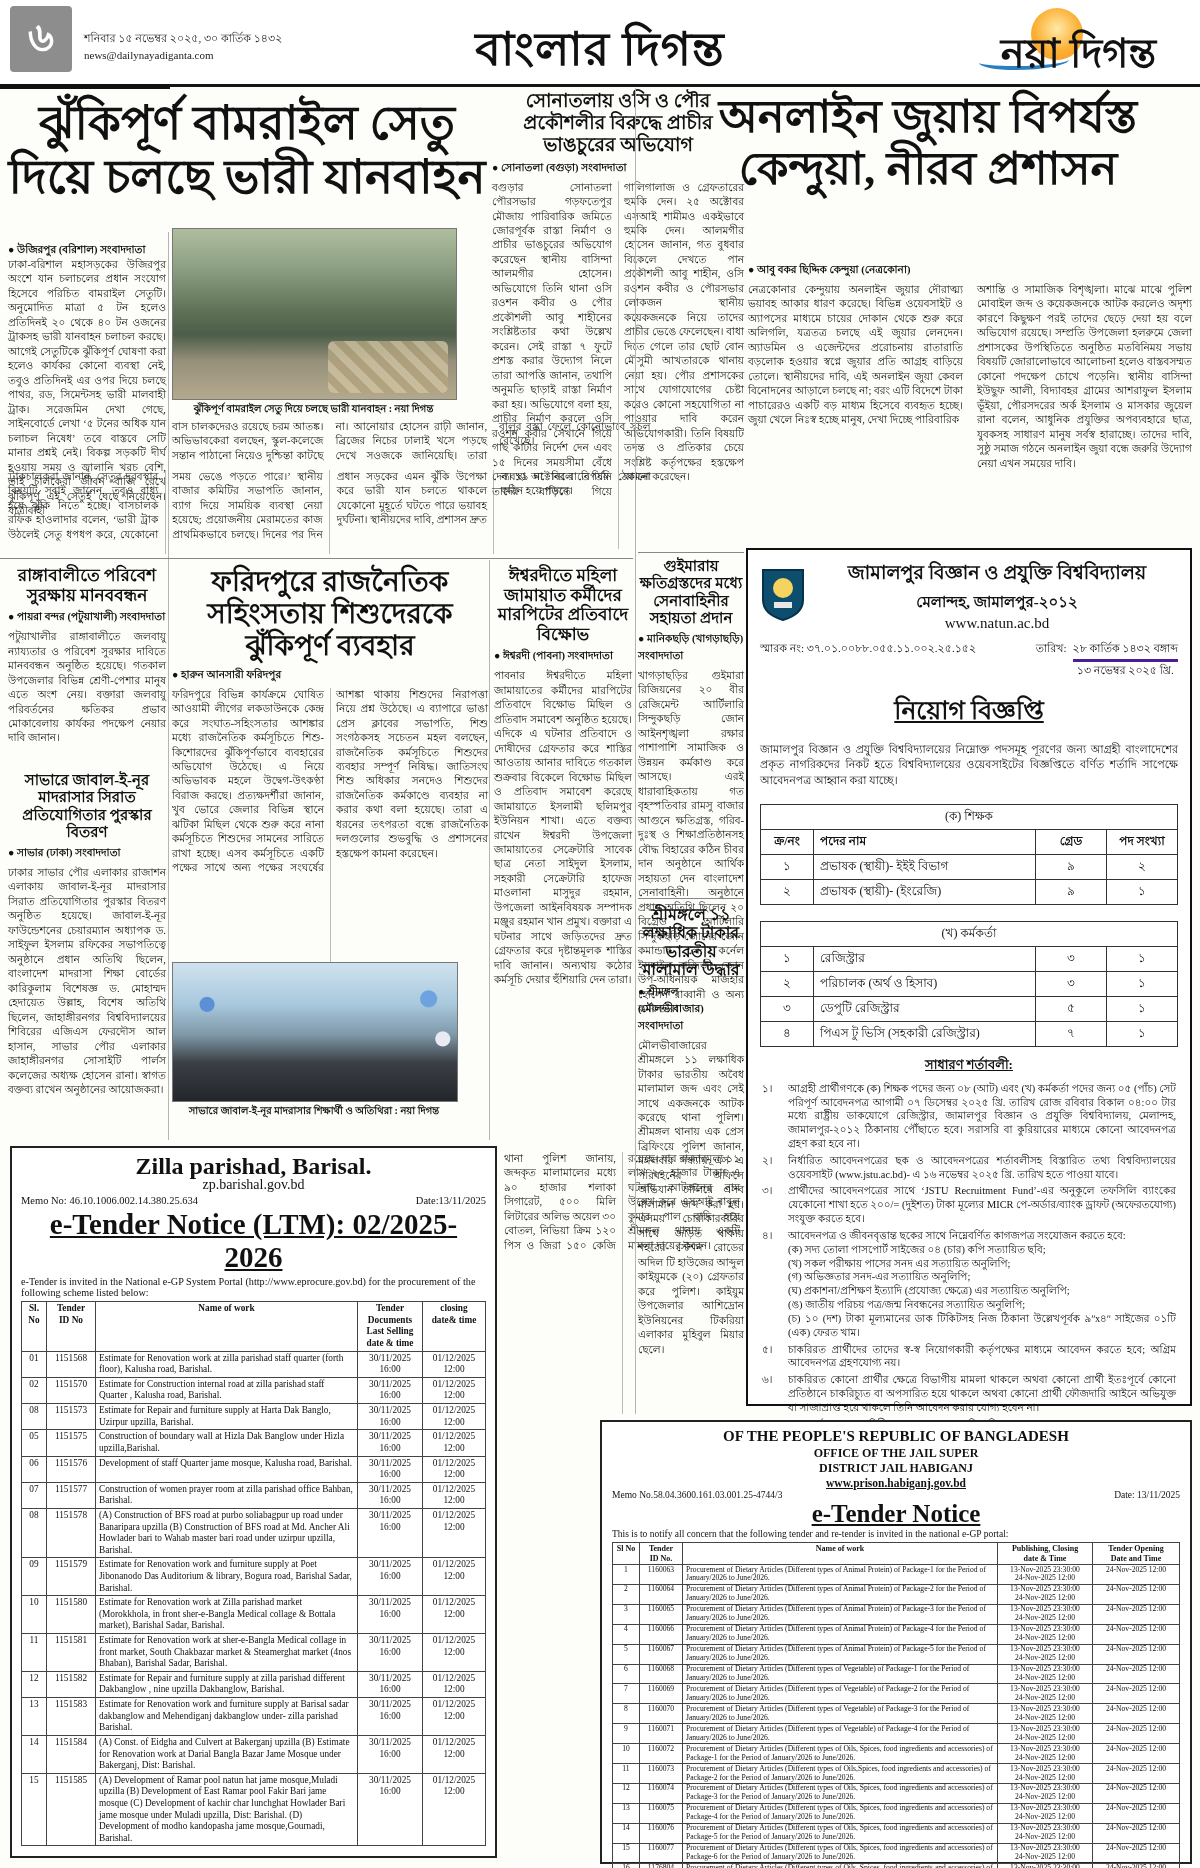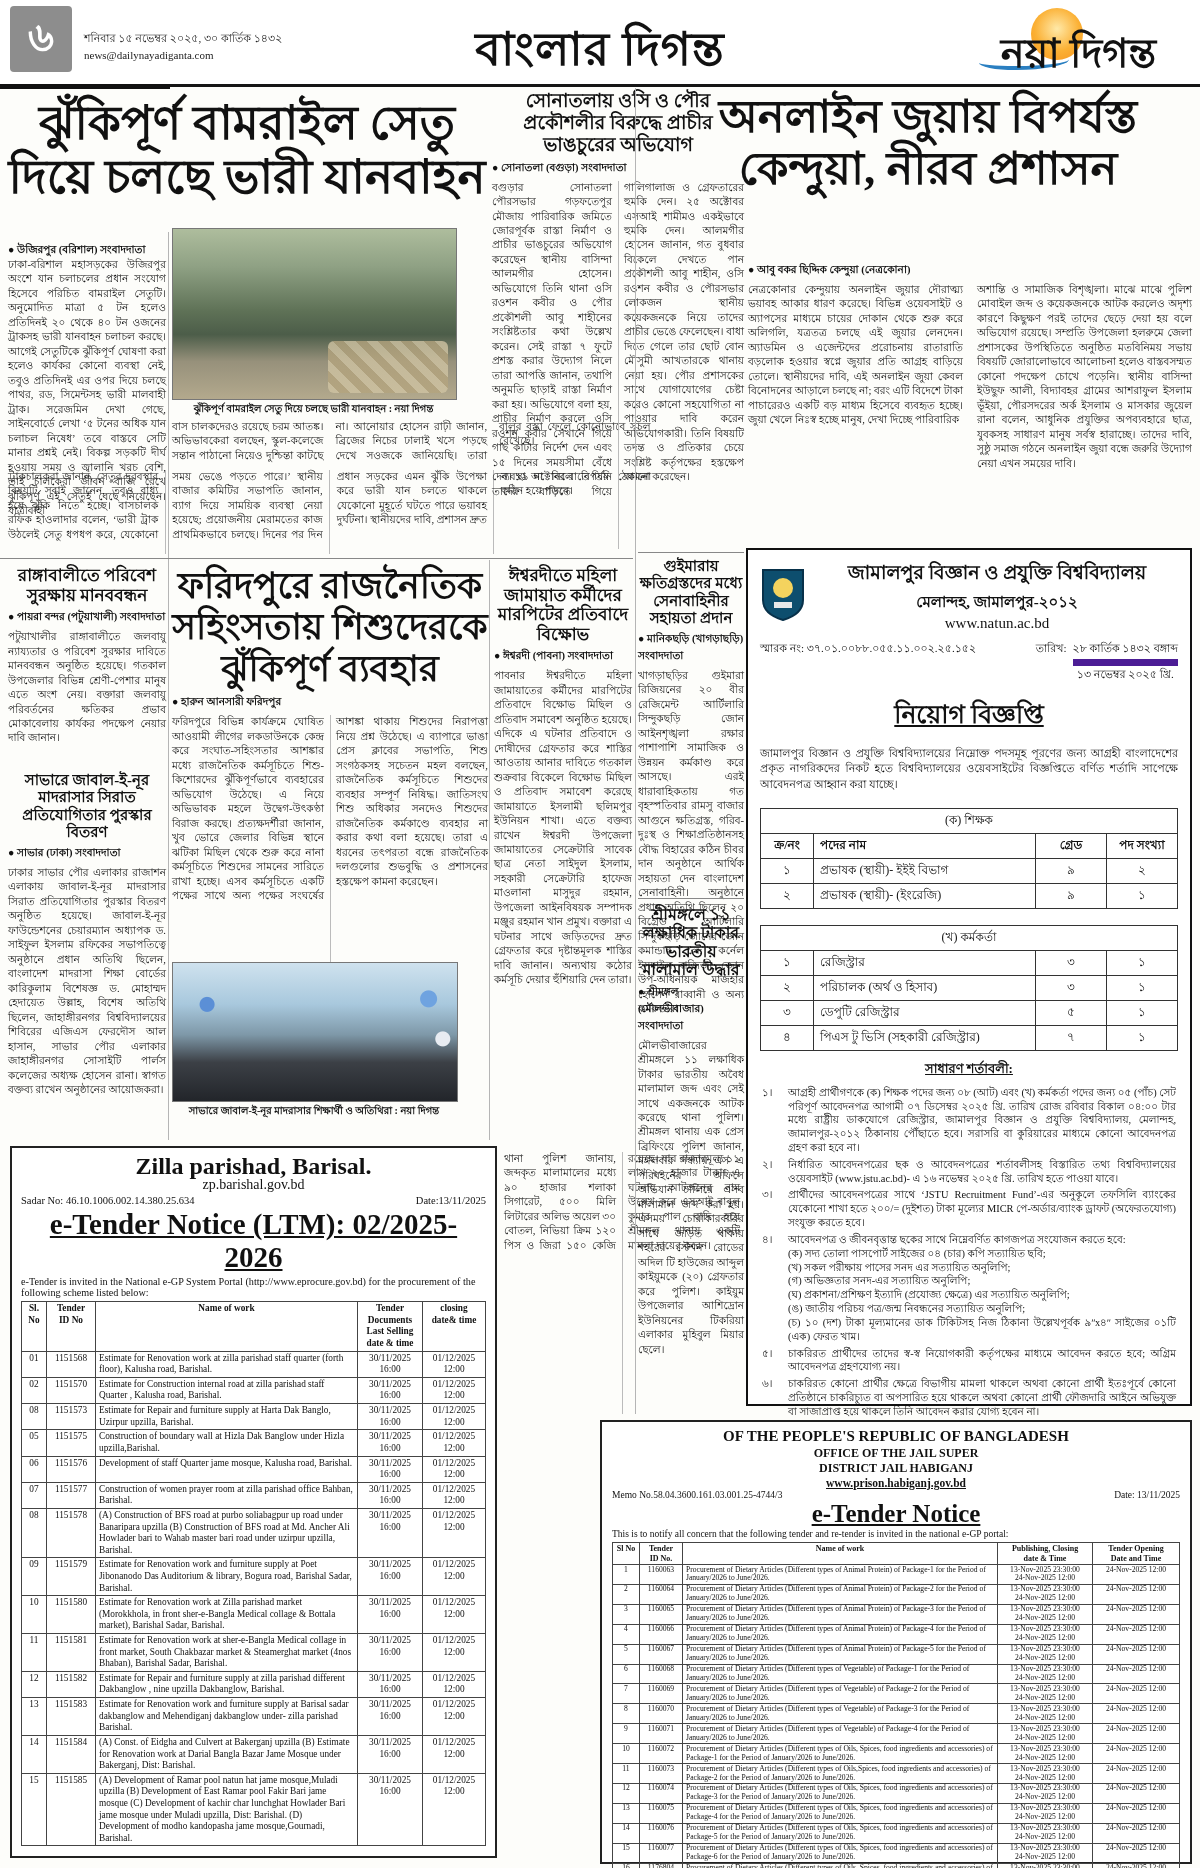--- a/index.html
+++ b/index.html
@@ -47,21 +47,21 @@
   #onjua-headline{left:664px;top:92px;width:528px;font-size:45px;}
   #onjua-body{left:748px;top:258px;width:444px;}
   #onjua-cols{display:flex;gap:14px;}
   #onjua-cols>div{flex:1;}
   
   #rang{left:8px;top:566px;width:158px;}
   #rang .headline{font-size:17px;}
   #savar{left:8px;top:772px;width:158px;}
   #savar .headline{font-size:15px;}
   #farid{left:172px;top:566px;width:316px;}
-  #farid .headline{font-size:36px;}
+  #farid .headline{font-size:28px;}
   #farid-body{height:282px;}
   #farid-photo{left:172px;top:962px;width:284px;height:138px;border:1px solid #777;
       background:
         radial-gradient(circle at 12% 30%,#5b8fd6 0 7px,transparent 8px),
         radial-gradient(circle at 90% 26%,#6fa3e0 0 8px,transparent 9px),
         radial-gradient(circle at 95% 55%,#e8ecf2 0 7px,transparent 8px),
         linear-gradient(180deg,#cfe2ee 0%,#a8c8dd 30%,#7e98a8 52%,#3c4046 72%,#22252a 100%);}
   #farid-caption{left:172px;top:1104px;width:284px;}
   #ishw{left:494px;top:566px;width:138px;}
   #ishw .headline{font-size:17px;}
@@ -74,21 +74,21 @@
   #jstu{left:746px;top:548px;width:446px;height:858px;border:2px solid #111;background:#fff;padding:8px 12px;box-sizing:border-box;}
   #jstu-head{display:flex;align-items:center;gap:10px;}
   #jstu-logo{width:46px;height:54px;flex:0 0 46px;}
   #jstu-org{flex:1;text-align:center;}
   #jstu-org .l1{font-size:19px;font-weight:bold;}
   #jstu-org .l2{font-size:15px;font-weight:bold;}
   #jstu-org .l3{font-size:15px;}
   #jstu-memo-row{display:flex;justify-content:space-between;font-size:11px;margin-top:8px;}
   #jstu-date{display:flex;gap:6px;}
   #jstu-date .stack span{display:block;text-align:center;}
-  #jstu-date .stack span:first-child{border-bottom:7px solid #4c1d95;}
+  #jstu-date .stack span:first-child{border-bottom:3px solid #4c1d95;}
   #jstu-title{text-align:center;font-size:25px;font-weight:bold;text-decoration:underline;margin:10px 0 8px;}
   #jstu-intro{font-size:11px;line-height:1.4;text-align:justify;}
   .jstu-table{width:100%;border-collapse:collapse;margin-top:16px;font-size:12px;}
   .jstu-table td,.jstu-table th{border:1px solid #333;padding:2px 6px;}
   .jstu-table .sec{font-weight:normal;text-align:left;}
   .jstu-table td:nth-child(1),.jstu-table td:nth-child(3),.jstu-table td:nth-child(4){text-align:center;width:58px;}
   .jstu-table td:nth-child(1){width:40px;}
   #jstu-cond-title{text-align:center;font-weight:bold;font-size:13px;text-decoration:underline;margin:8px 0 4px;}
   #jstu-cond{width:100%;border-collapse:collapse;font-size:10.4px;}
   #jstu-cond td{vertical-align:top;padding:1.5px 2px;line-height:1.33;text-align:justify;white-space:pre-line;}
@@ -382,21 +382,21 @@
       <div>রেজিস্ট্রার</div>
       <div>ফোন : +৮৮০২২২৩৩৭৭৫০৩</div>
     </div>
     <div id="jstu-pc">পিসি-২৮২৭/২৫ (১০ʺx৩)</div>
   </div>
 
   <div class="abs tender-box" id="t1">
     <div id="t1-org">Zilla parishad, Barisal.</div>
     <div id="t1-web">zp.barishal.gov.bd</div>
     <div id="t1-memo-row">
-      <span>Sadar No: 46.10.1006.002.14.380.25.634</span>
+      <span>Memo No: 46.10.1006.002.14.380.25.634</span>
       <span>Date:13/11/2025</span>
     </div>
     <div id="t1-title">e-Tender Notice (LTM): 02/2025-2026</div>
     <div id="t1-intro">e-Tender is invited in the National e-GP System Portal (http://www.eprocure.gov.bd) for the procurement of the following scheme listed below:</div>
     <table class="t-table">
       <thead>
         <tr>
           <th>Sl.
 No</th>
           <th>Tender

